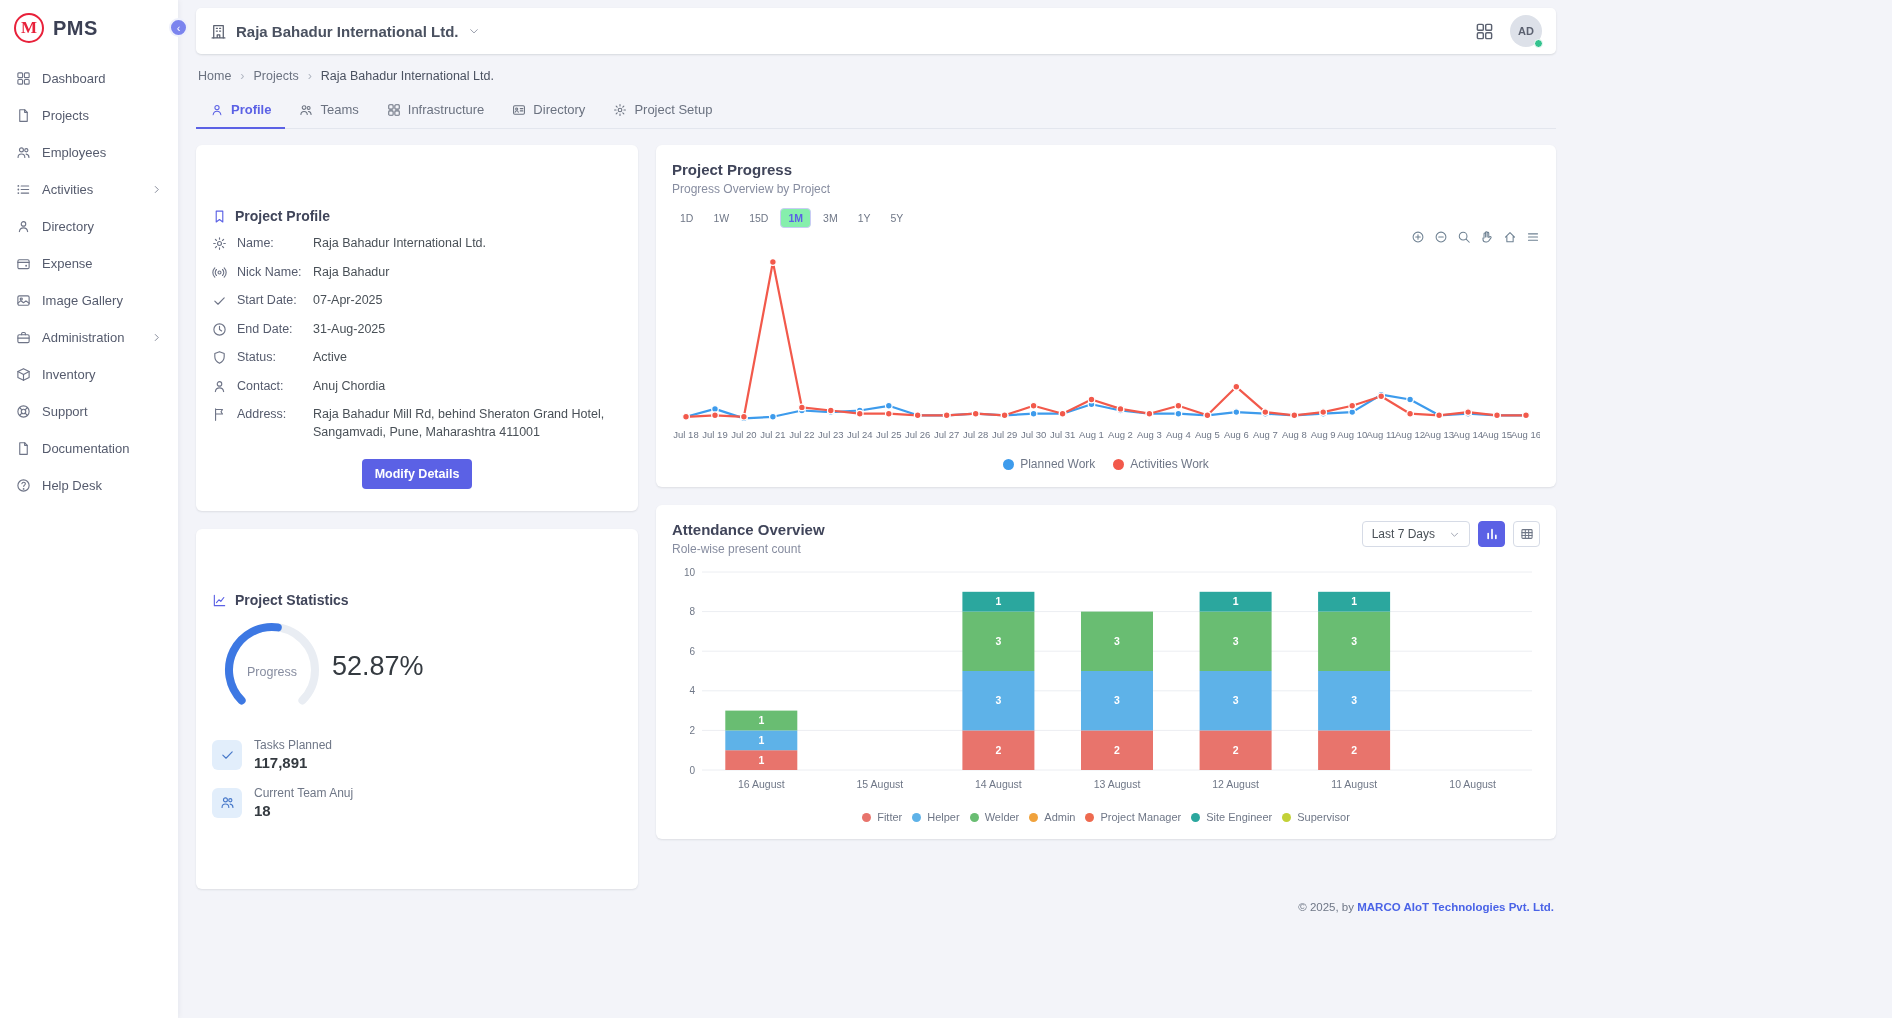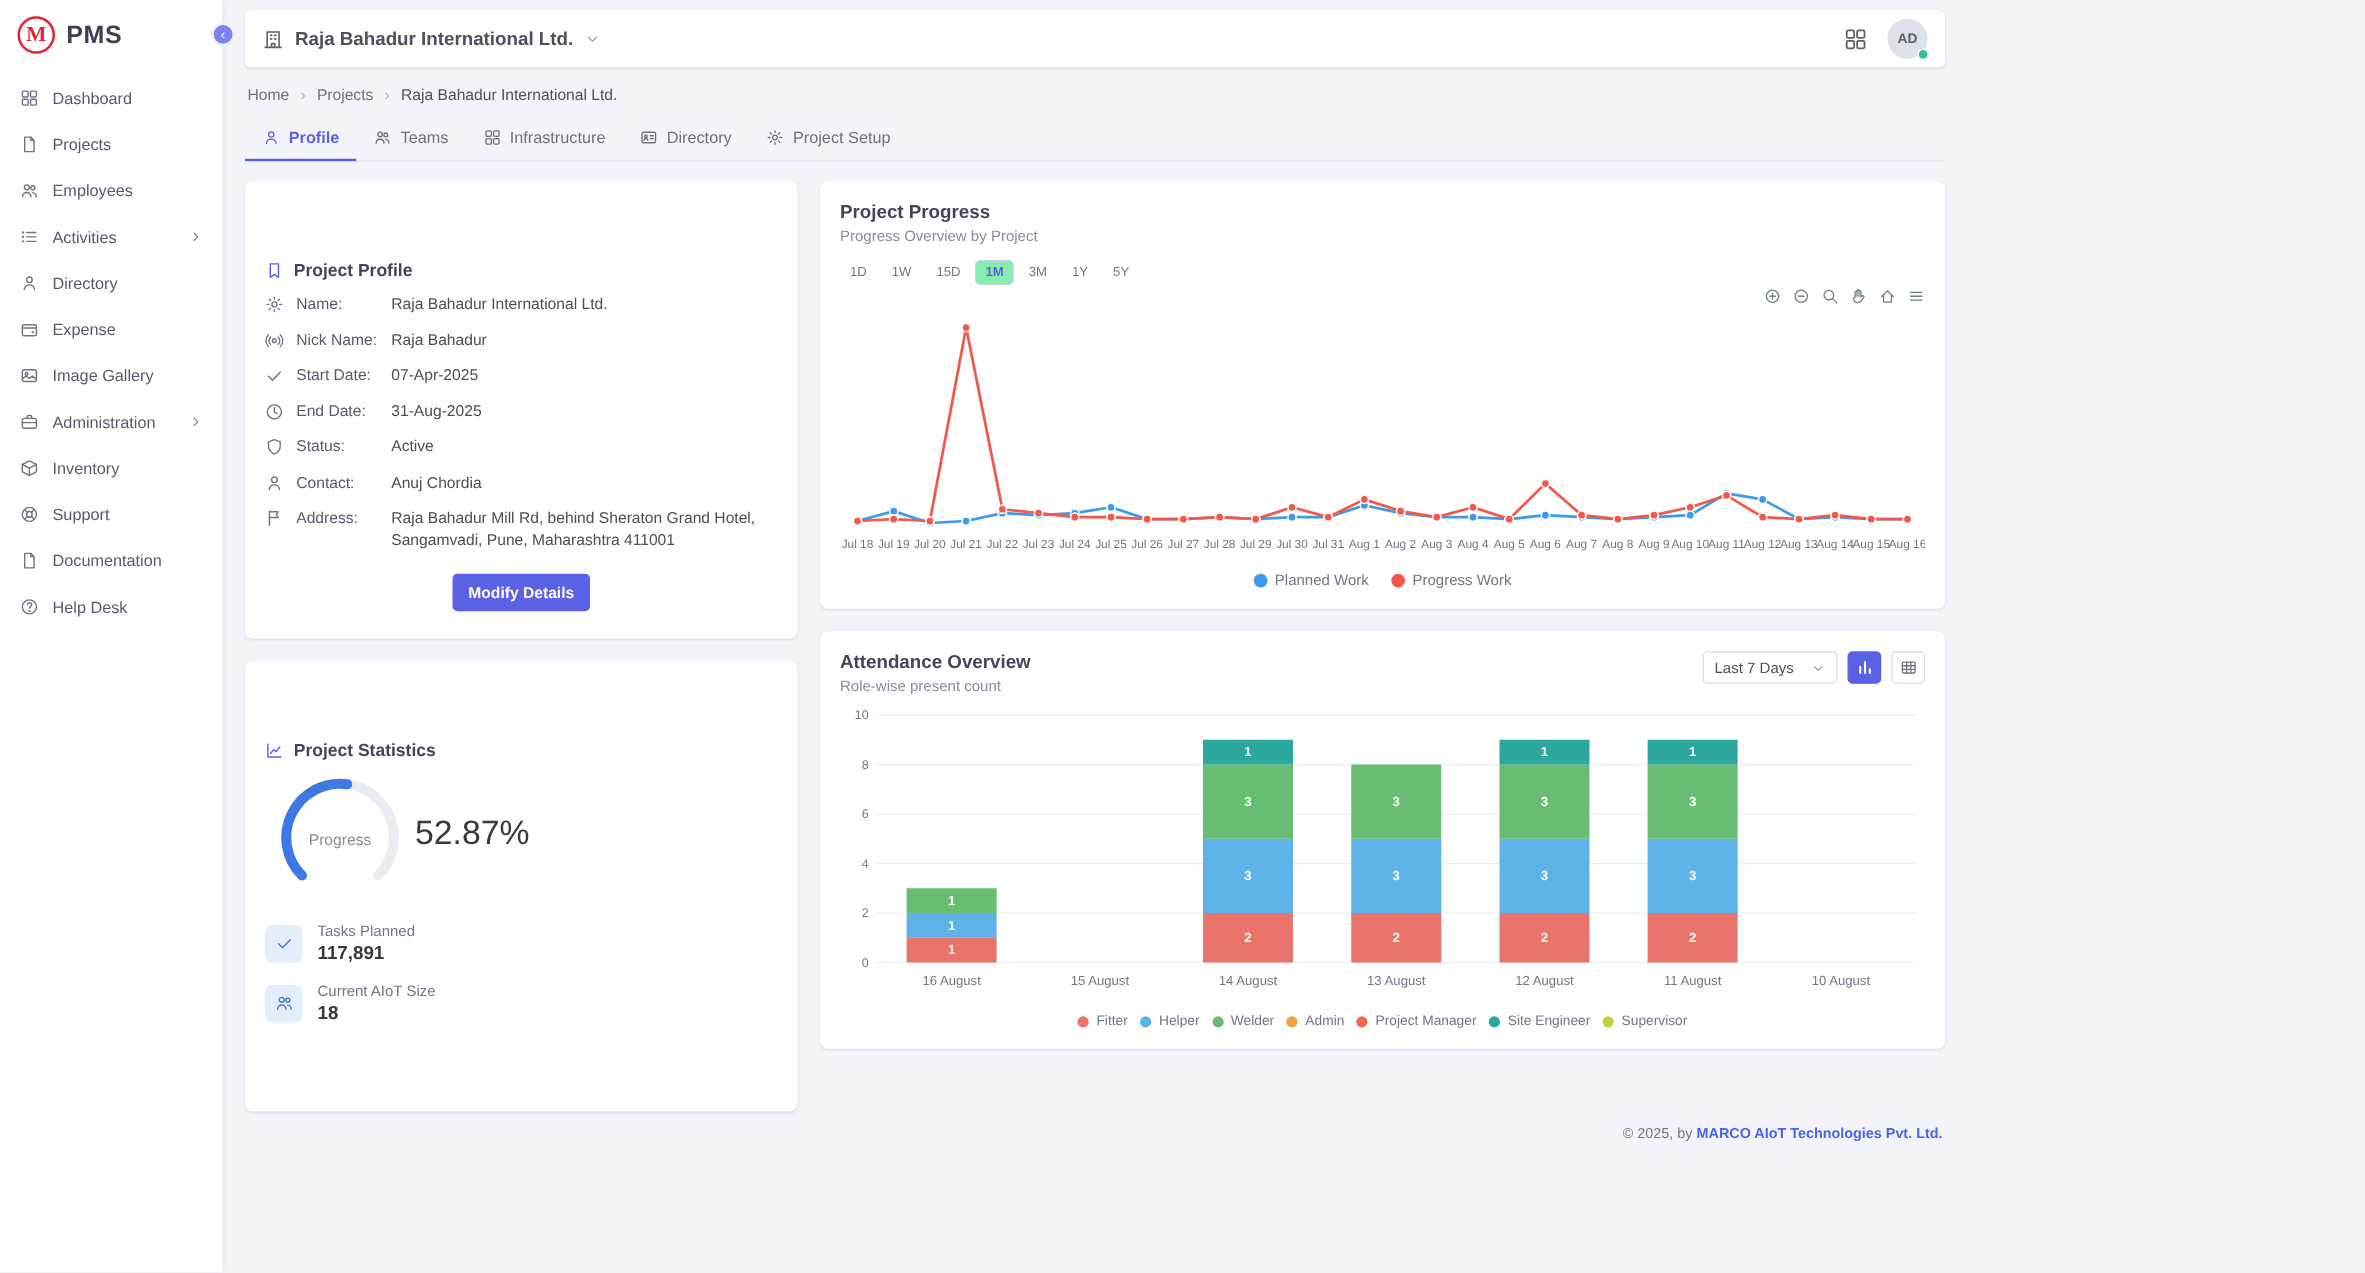--- a/index.html
+++ b/index.html
@@ -451,21 +451,21 @@
                   <span class="ico">
                     <svg class="ic" viewBox="0 0 16 16" fill="none" stroke="currentColor" stroke-width="1.2" stroke-linecap="round" stroke-linejoin="round">
                       <circle cx="5.8" cy="5.2" r="2.1"></circle>
                       <path d="M2.2 13.2c0-2.1 1.6-3.6 3.6-3.6s3.6 1.5 3.6 3.6"></path>
                       <circle cx="11" cy="5.6" r="1.7"></circle>
                       <path d="M10.8 9.7c1.7 .2 3 1.6 3 3.5"></path>
                     </svg>
                   </span>
                 </span>
                 <span class="stat-text">
-                  <span class="stat-label">Current AIoT Size</span>
+                  <span class="stat-label">Current Team Anuj</span>
                   <span class="stat-value">18</span>
                 </span>
               </div>
             </div>
         </section>
       </div>
 
       <div class="col-right">
         <section class="card">
           <div class="card-title lg">Project Progress</div>
@@ -608,21 +608,21 @@
                 <circle cx="825.0" cy="167.3" r="3.3" fill="#f2594b" stroke="#fff" stroke-width="1.2"></circle>
                 <circle cx="854.0" cy="167.3" r="3.3" fill="#f2594b" stroke="#fff" stroke-width="1.2"></circle>
               </svg></div>
           <div class="legend" id="line-legend">
               <span class="lg-item">
                 <i style="background:#3d9bec"></i>
                 <span>Planned Work</span>
               </span>
               <span class="lg-item">
                 <i style="background:#f2594b"></i>
-                <span>Progress Work</span>
+                <span>Activities Work</span>
               </span>
             </div>
         </section>
 
         <section class="card">
           <div class="att-head">
             <div>
               <div class="card-title lg">Attendance Overview</div>
               <div class="card-subtitle">Role-wise present count</div>
             </div>

